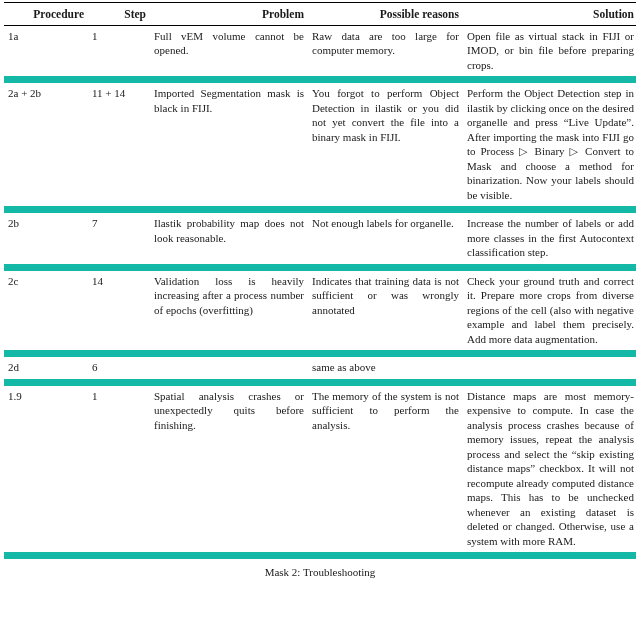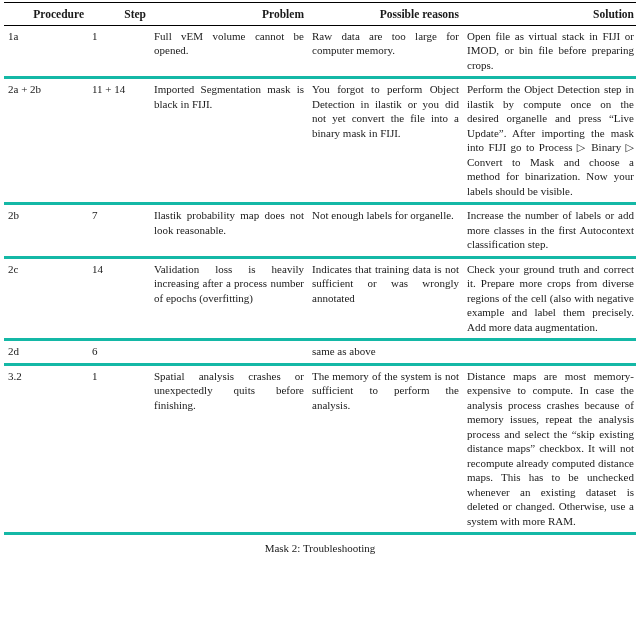--- a/index.html
+++ b/index.html
@@ -21,21 +21,21 @@
     line-height: 14.5px;
   }
   thead th {
     text-align: right;
     font-weight: bold;
     font-size: 11.5px;
     padding: 4px 8px 3px 0;
     border-bottom: 1px solid #000;
     vertical-align: top;
   }
-  tbody tr { border-bottom: 3px solid #14b8a6; }
+  tbody tr { border-bottom: 7px solid #14b8a6; }
   td {
     vertical-align: top;
     padding: 3px 8px 4px 0;
   }
   th:first-child, td:first-child { padding-left: 4px; }
   th:last-child, td:last-child { padding-right: 2px; }
   td.col-problem, td.col-reasons, td.col-solution {
     text-align: justify;
     text-justify: inter-word;
     margin-left: 36px;
@@ -74,21 +74,21 @@
           <td class="col-step">1</td>
           <td class="col-problem">Full vEM volume cannot be opened.</td>
           <td class="col-reasons">Raw data are too large for computer memory.</td>
           <td class="col-solution">Open file as virtual stack in FIJI or IMOD, or bin file before preparing crops.</td>
         </tr>
         <tr>
           <td class="col-procedure">2a + 2b</td>
           <td class="col-step">11 + 14</td>
           <td class="col-problem">Imported Segmentation mask is black in FIJI.</td>
           <td class="col-reasons">You forgot to perform Object Detection in ilastik or you did not yet convert the file into a binary mask in FIJI.</td>
-          <td class="col-solution">Perform the Object Detection step in ilastik by compute once on the desired organelle and press “Live Update”. After importing the mask into FIJI go to Process ▷ Binary ▷ Convert to Mask and choose a method for binarization. Now your labels should be visible.</td>
+          <td class="col-solution">Perform the Object Detection step in ilastik by clicking once on the desired organelle and press “Live Update”. After importing the mask into FIJI go to Process ▷ Binary ▷ Convert to Mask and choose a method for binarization. Now your labels should be visible.</td>
         </tr>
         <tr>
           <td class="col-procedure">2b</td>
           <td class="col-step">7</td>
           <td class="col-problem">Ilastik probability map does not look reasonable.</td>
           <td class="col-reasons">Not enough labels for organelle.</td>
           <td class="col-solution">Increase the number of labels or add more classes in the first Autocontext classification step.</td>
         </tr>
         <tr>
           <td class="col-procedure">2c</td>
@@ -98,21 +98,21 @@
           <td class="col-solution">Check your ground truth and correct it. Prepare more crops from diverse regions of the cell (also with negative example and label them precisely. Add more data augmentation.</td>
         </tr>
         <tr>
           <td class="col-procedure">2d</td>
           <td class="col-step">6</td>
           <td class="col-problem"></td>
           <td class="col-reasons">same as above</td>
           <td class="col-solution"></td>
         </tr>
         <tr>
-          <td class="col-procedure">3.2</td>
+          <td class="col-procedure">1.9</td>
           <td class="col-step">1</td>
           <td class="col-problem">Spatial analysis crashes or unexpectedly quits before finishing.</td>
           <td class="col-reasons">The memory of the system is not sufficient to perform the analysis.</td>
           <td class="col-solution">Distance maps are most memory-expensive to compute. In case the analysis process crashes because of memory issues, repeat the analysis process and select the “skip existing distance maps” checkbox. It will not recompute already computed distance maps. This has to be unchecked whenever an existing dataset is deleted or changed. Otherwise, use a system with more RAM.</td>
         </tr>
       </tbody>
   </table>
   <div class="caption">Mask 2: Troubleshooting</div>
 </div>
 

